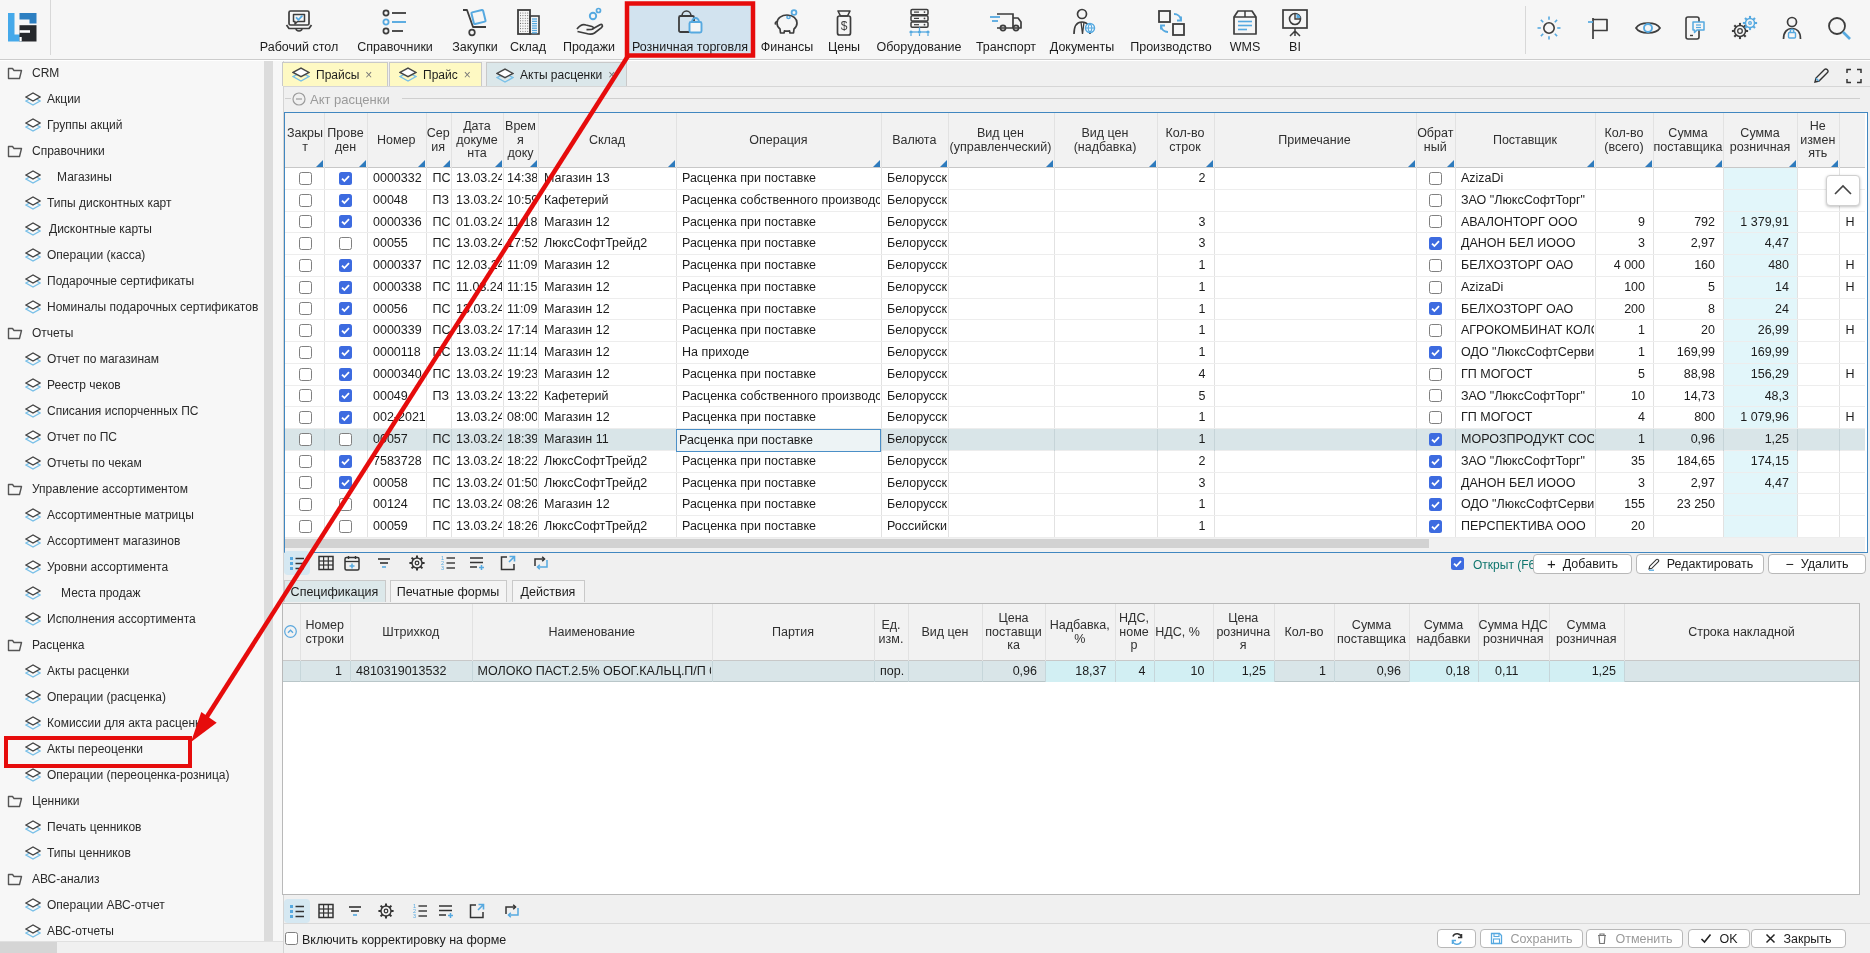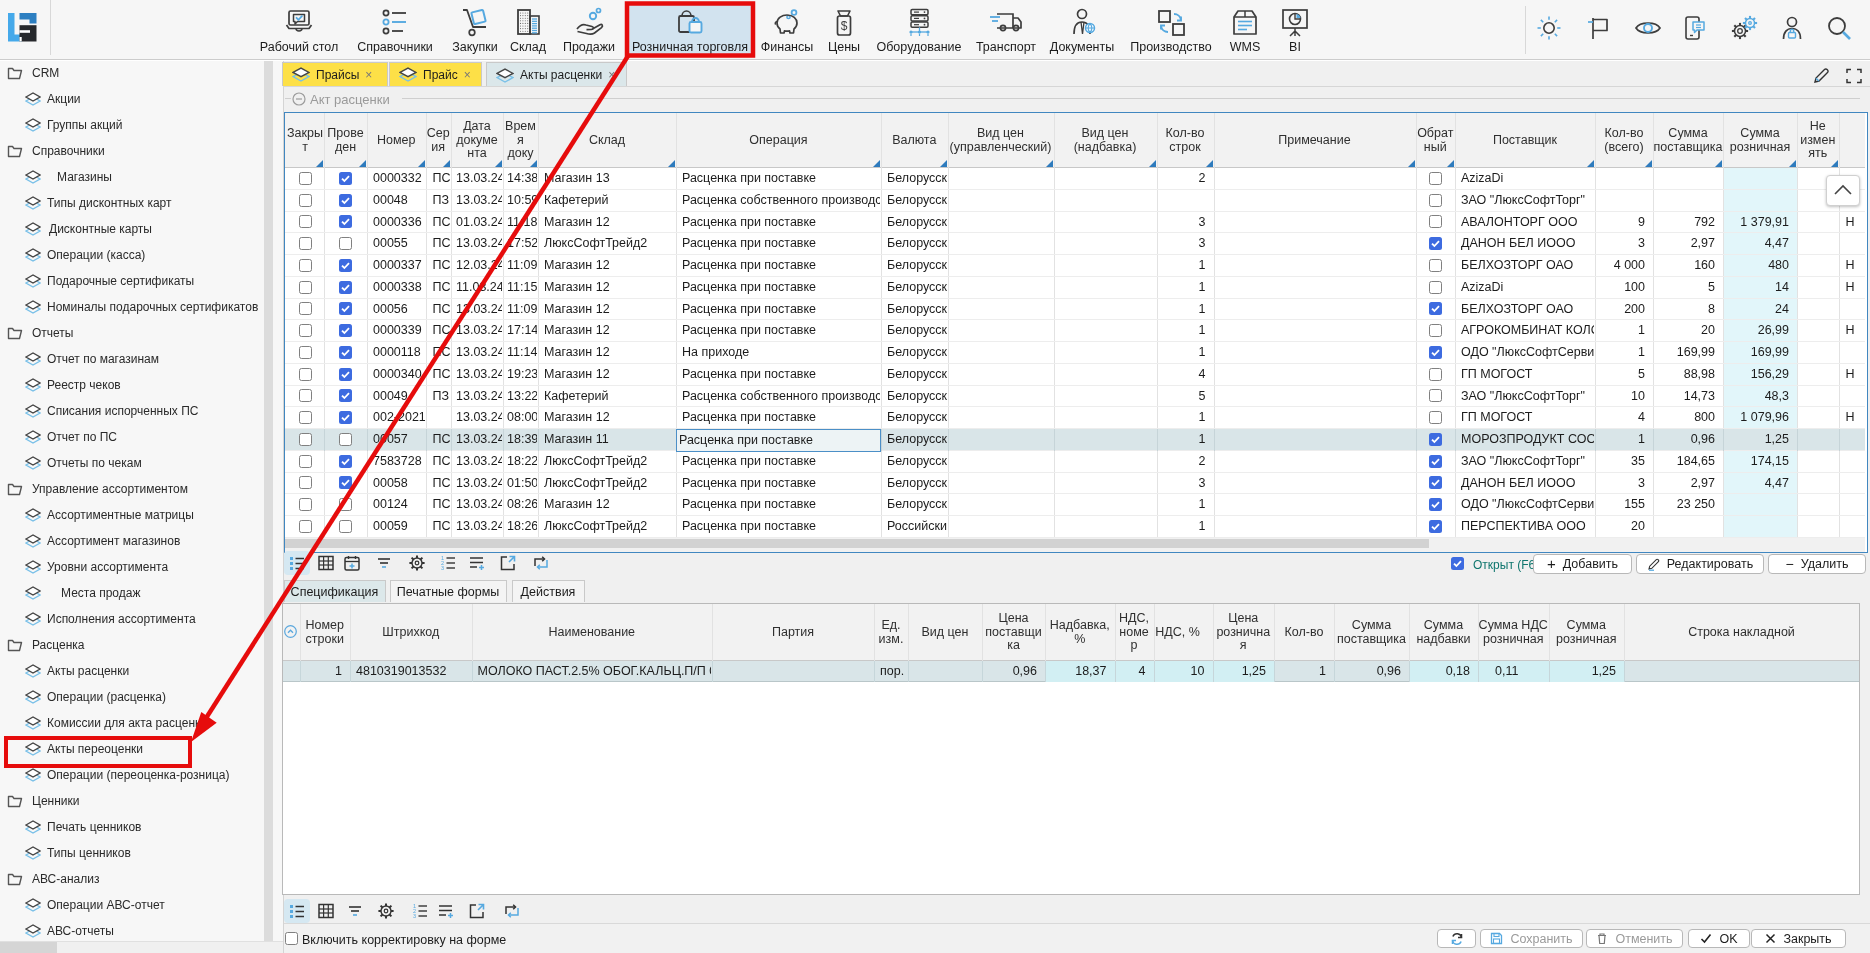--- a/index.html
+++ b/index.html
@@ -1,19 +1,19 @@
 <!DOCTYPE html>
 <html><head><meta charset="utf-8"><style>
 *{margin:0;padding:0;box-sizing:border-box}
 body{width:1870px;height:953px;position:relative;overflow:hidden;font-family:"Liberation Sans",sans-serif;background:#fff;color:#1c1c1c}
 .abs{position:absolute}
 .mi{position:absolute;top:3px;text-align:center}
 .mi .lbl{font-size:12.5px;color:#1c1c1c;margin-top:1px;white-space:nowrap}
 .tre{position:absolute;white-space:nowrap;font-size:12px;color:#2a2a2a}
-.tab1{position:absolute;top:62px;height:24px;border:1px solid #c9c9c9;border-bottom:none;background:#fde047;font-size:12px;white-space:nowrap;color:#1c1c1c;display:flex;align-items:center;padding:0 9px;gap:6px}
+.tab1{position:absolute;top:62px;height:24px;border:1px solid #c9c9c9;border-bottom:none;background:#fef9c3;font-size:12px;white-space:nowrap;color:#1c1c1c;display:flex;align-items:center;padding:0 9px;gap:6px}
 .hc{position:absolute;display:flex;align-items:center;justify-content:center;text-align:center;font-size:12.5px;color:#2f2f2f;line-height:13.5px}
 .hc1::after{content:"";position:absolute;right:1px;bottom:1px;border-left:7px solid transparent;border-bottom:7px solid #2e7bbd}
 .cell{position:absolute;font-size:12.5px;white-space:nowrap;overflow:hidden;line-height:21px;color:#1c1c1c}
 .vline{position:absolute;width:1px;background:#e2e2e2}
 .btn{position:absolute;background:#fff;border:1px solid #b8b8b8;border-radius:4px;font-size:12.5px;color:#1c1c1c;display:flex;align-items:center;justify-content:center;gap:7px}
 .tbico{position:absolute;width:26px;height:24px;display:flex;align-items:center;justify-content:center}
 </style></head><body>
 <div class="abs" style="left:0;top:0;width:1870px;height:60px;background:#f6f6f6;border-bottom:1px solid #cccccc"></div>
 <svg class="abs" style="left:8px;top:13px" width="29" height="29" viewBox="0 0 29 29">
     <path d="M0 0 H6.5 V21.5 H14 V28.5 H0 Z" fill="#45a9ea"></path>

